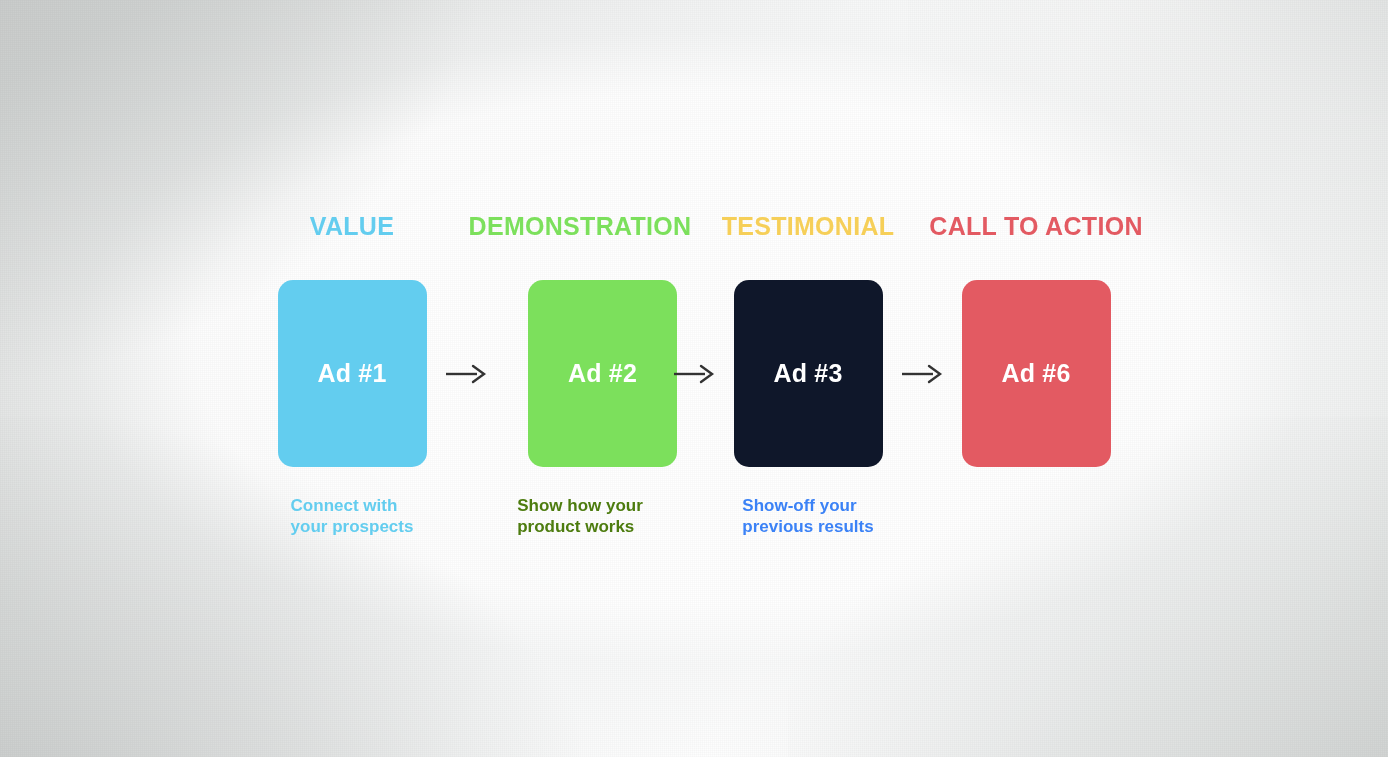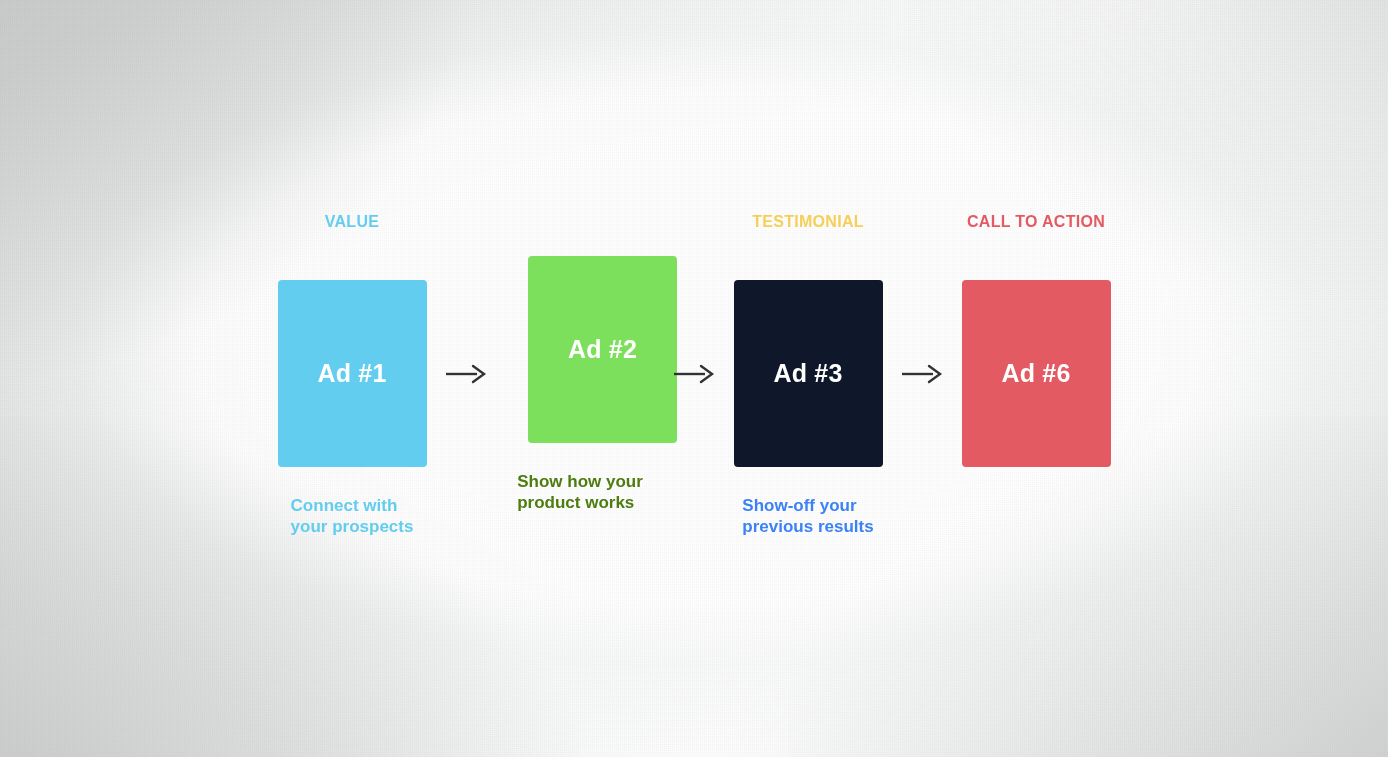--- a/index.html
+++ b/index.html
@@ -89,34 +89,34 @@
 
   .step {
     width: 150px;
     flex: 0 0 150px;
     display: flex;
     flex-direction: column;
     align-items: center;
   }
 
   .step-heading {
-    font-size: 16px;
+    font-size: 25px;
     font-weight: bold;
     letter-spacing: 0.3px;
     line-height: 1;
     white-space: nowrap;
     text-align: center;
     height: 24px;
   }
 
   .card {
     width: 149px;
     height: 187px;
     margin-top: 42px;
-    border-radius: 4px;
+    border-radius: 15px;
     display: flex;
     align-items: center;
     justify-content: center;
   }
   .card-label {
     color: #ffffff;
     font-size: 25px;
     font-weight: bold;
     letter-spacing: 0.2px;
     line-height: 1;
@@ -169,20 +169,21 @@
     <div class="arrow">
       <span>
         <svg width="44" height="22" viewBox="0 0 44 22" fill="none">
           <line x1="2" y1="11" x2="33" y2="11" stroke="#333333" stroke-width="2.4"></line>
           <polyline points="29,3 40,11 29,19" fill="none" stroke="#333333" stroke-width="2.4" stroke-linecap="round" stroke-linejoin="miter"></polyline>
         </svg>
       </span>
     </div>
 
     <div class="step">
+      <div class="step-heading" style="color: rgb(124, 224, 92);">DEMONSTRATION</div>
       <div class="card" style="background-color: rgb(124, 224, 92); margin-left: 45px;">
         <span class="card-label">Ad #2</span>
       </div>
       <div class="step-caption" style="color: #4d7c0f;">Show how your
 product works</div>
     </div>
 
     <div class="arrow">
       <span>
         <svg width="44" height="22" viewBox="0 0 44 22" fill="none">

